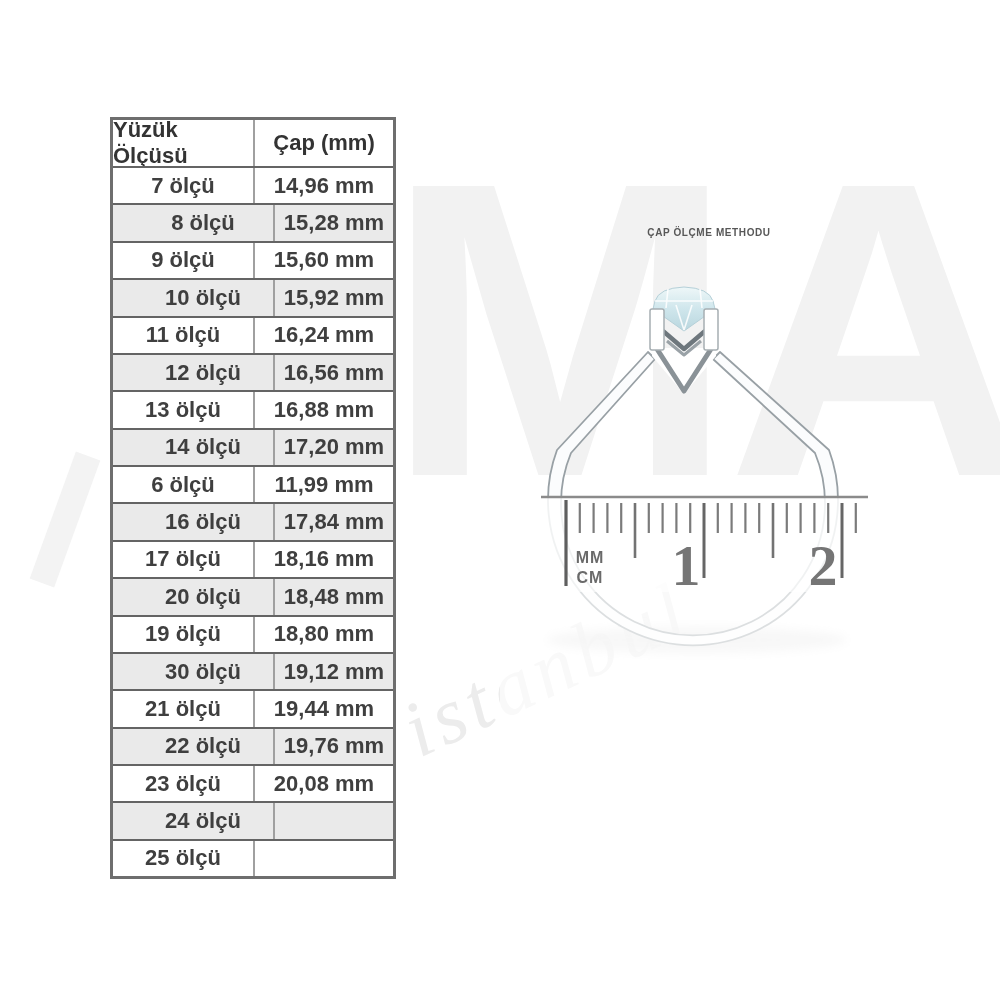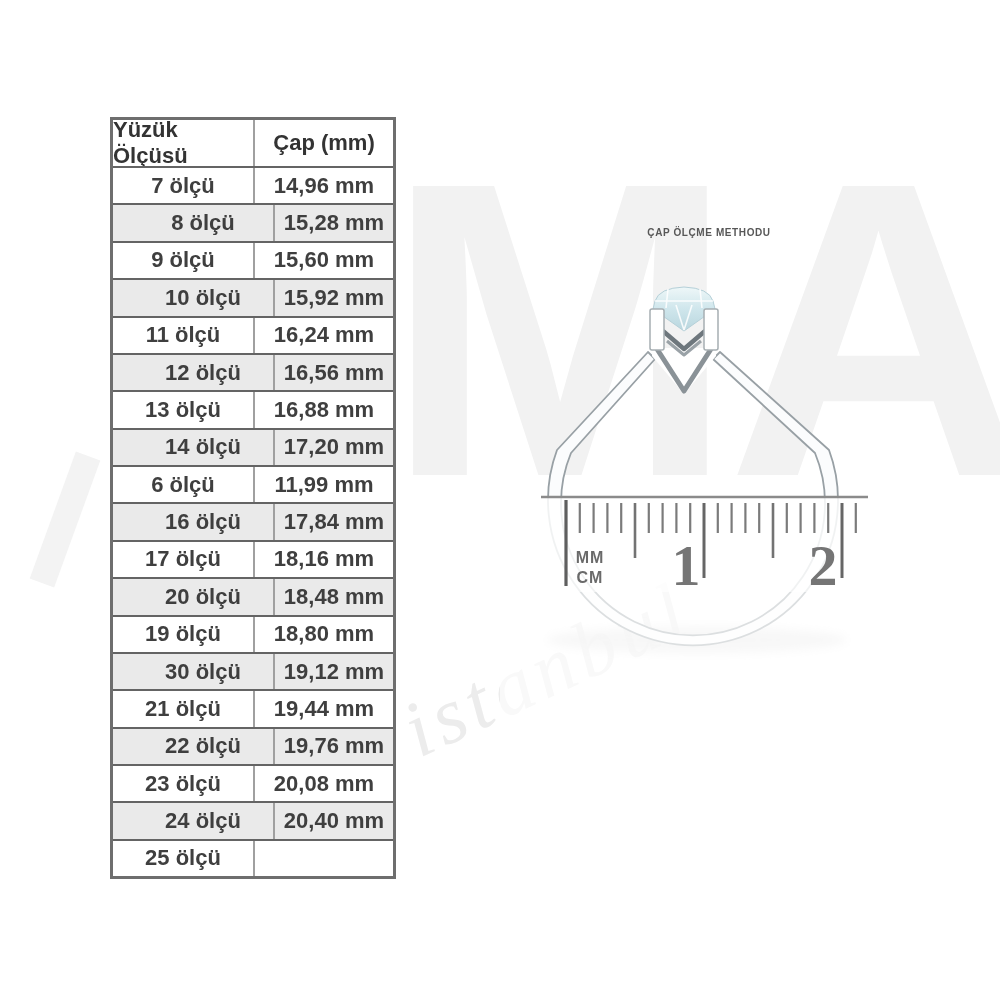--- a/index.html
+++ b/index.html
@@ -115,21 +115,20 @@
         <div class="trow alt">
           <div class="c1 td">22 ölçü</div>
           <div class="c2 td">19,76 mm</div>
         </div>
         <div class="trow">
           <div class="c1 td">23 ölçü</div>
           <div class="c2 td">20,08 mm</div>
         </div>
         <div class="trow alt">
           <div class="c1 td">24 ölçü</div>
-          <div class="c2 td">20,40 mm</div>
         </div>
         <div class="trow">
           <div class="c1 td">25 ölçü</div>
         </div>
       </div>
   </div>
 
   <div class="method-title">ÇAP ÖLÇME METHODU</div>
 
   <svg id="ring-svg" viewBox="500 255 400 460" xmlns="http://www.w3.org/2000/svg">

